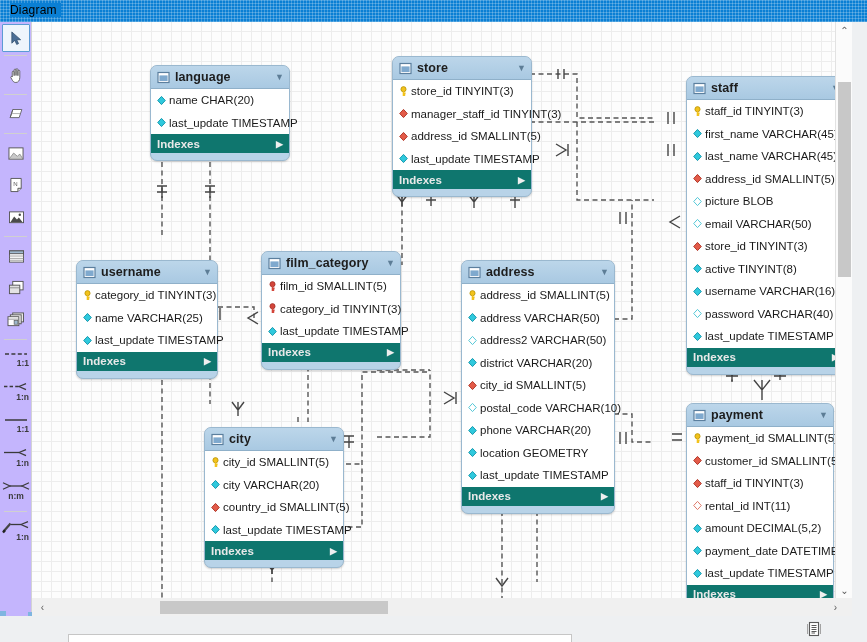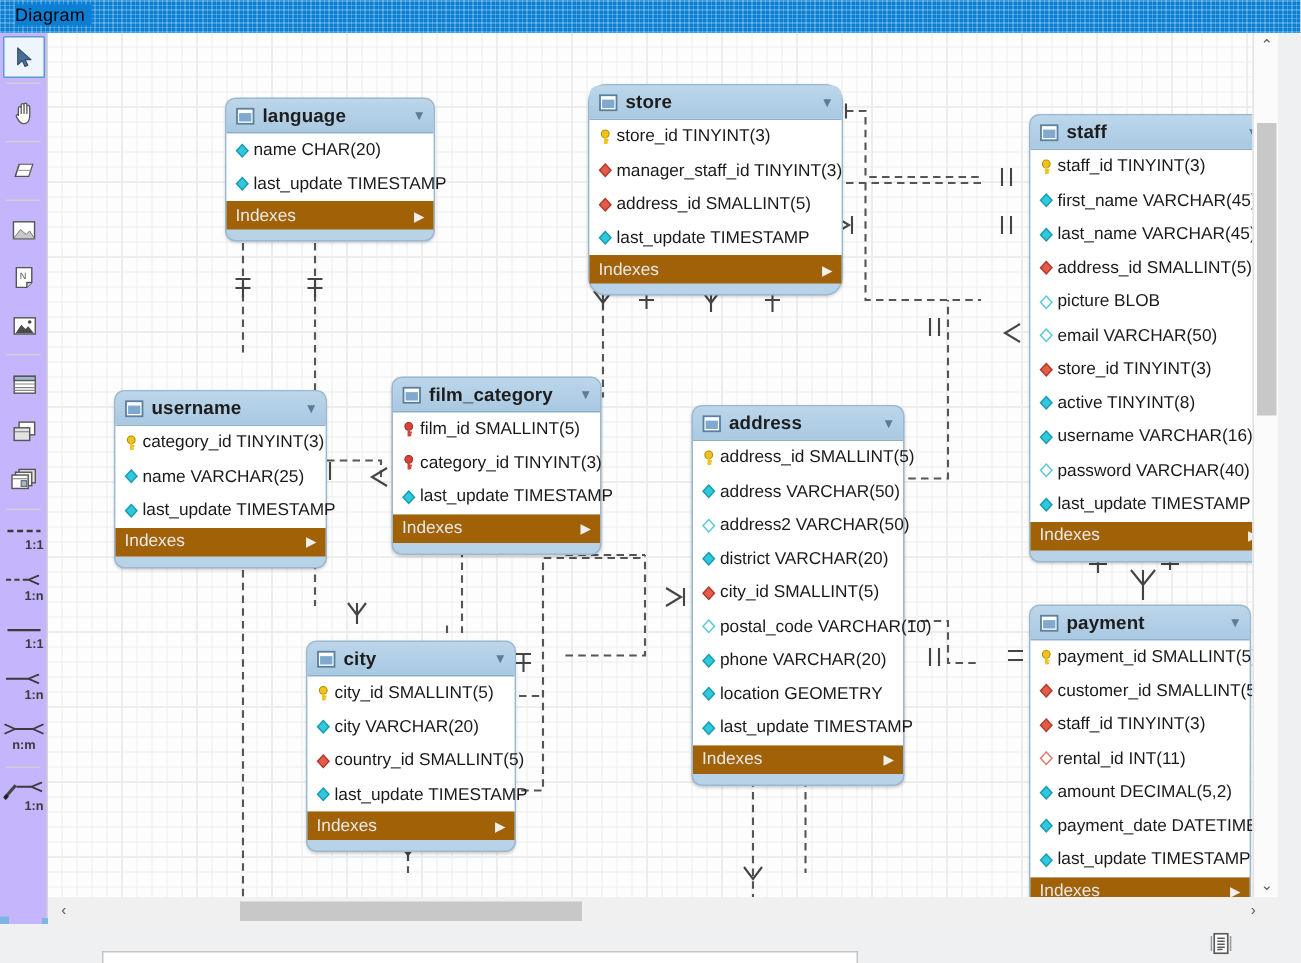--- a/index.html
+++ b/index.html
@@ -99,22 +99,22 @@
   .cols { background: #ffffff; border-top: 1px solid #8fb0c9; }
   .col {
     height: 22.5px; display: flex; align-items: center;
     padding-left: 4px; white-space: nowrap;
     font-size: 11.5px; color: #1a1a1a;
   }
   .col .g { width: 12px; flex: 0 0 auto; margin-right: 2px; display:flex; align-items:center; justify-content:center; }
   .idx {
     height: 19px; display: flex; align-items: center;
     padding: 0 6px 0 6px;
-    background: #a16207;
-    color: #e9e9e9; font-size: 11.5px; font-weight: normal; gap: 36px;
+    background: #0f766e;
+    color: #e9e9e9; font-size: 11.5px; font-weight: bold; gap: 36px;
   }
   .idx .ilabel { flex: 1 1 auto; }
   .idx .iarrow { font-size: 9px; color: #efefef; }
 
   
   .vscroll {
     position: absolute; left: 835px; top: 22px; width: 17px; height: 576px;
     background: #fbfbfb; border-left: 1px solid #e2e2e2;
   }
   .hscroll {
@@ -408,21 +408,21 @@
                 </svg>
               </span>
               <span>last_update TIMESTAMP</span>
             </div>
           </div>
           <div class="idx">
             <span class="ilabel">Indexes</span>
             <span class="iarrow">▶</span>
           </div>
         </div>
-        <div class="tbl" style="left: 360px; top: 34px; width: 170px; border-radius: 12px;">
+        <div class="tbl" style="left: 360px; top: 34px; width: 140px;">
           <div class="tbl-hd">
             <svg width="13" height="13" viewBox="0 0 13 13" class="ticon">
               <rect x="1" y="1.5" width="11" height="10" fill="#ffffff" stroke="#5b7f9e" stroke-width="1.2"></rect>
               <rect x="2.4" y="4.4" width="8.2" height="5.6" fill="#7fa9ce"></rect>
             </svg>
             <span class="tname">store</span>
             <span class="tcaret">▼</span>
           </div>
           <div class="cols">
             <div class="col">
@@ -645,21 +645,21 @@
                 </svg>
               </span>
               <span>last_update TIMESTAMP</span>
             </div>
           </div>
           <div class="idx">
             <span class="ilabel">Indexes</span>
             <span class="iarrow">▶</span>
           </div>
         </div>
-        <div class="tbl" style="left: 429px; top: 248px; width: 142px;">
+        <div class="tbl" style="left: 429px; top: 238px; width: 154px;">
           <div class="tbl-hd">
             <svg width="13" height="13" viewBox="0 0 13 13" class="ticon">
               <rect x="1" y="1.5" width="11" height="10" fill="#ffffff" stroke="#5b7f9e" stroke-width="1.2"></rect>
               <rect x="2.4" y="4.4" width="8.2" height="5.6" fill="#7fa9ce"></rect>
             </svg>
             <span class="tname">address</span>
             <span class="tcaret">▼</span>
           </div>
           <div class="cols">
             <div class="col">

